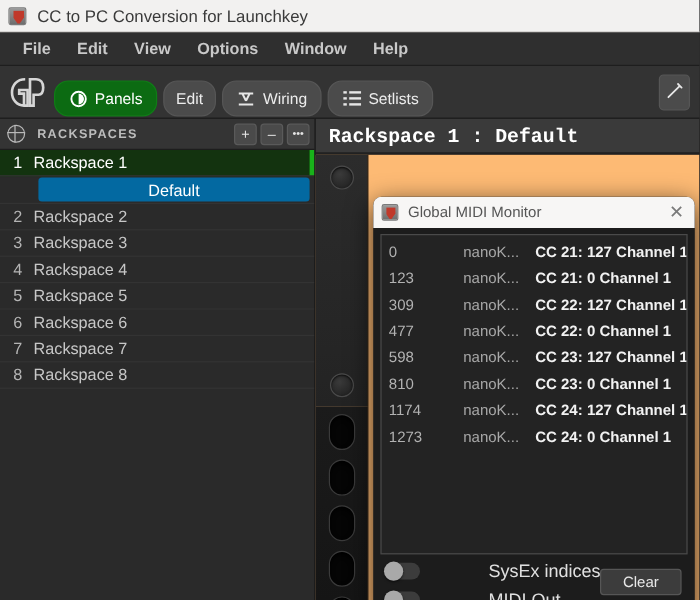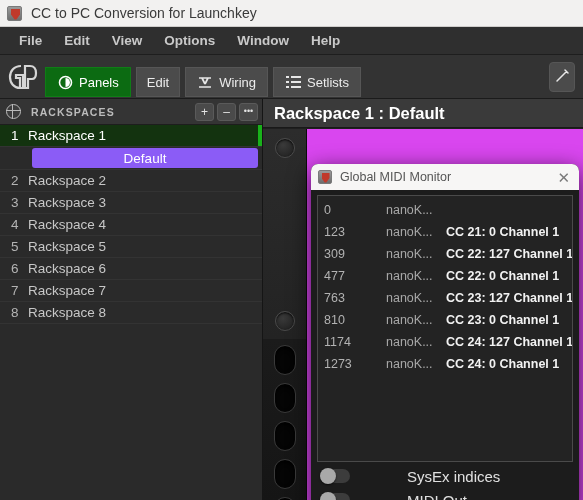--- a/index.html
+++ b/index.html
@@ -39,21 +39,21 @@
     color:#c9c9c9;font-size:13.5px;padding:3px 11px;cursor:default;font-weight:bold;
   }
 
   
   .toolbar{
     height:44px;background:#333333;display:flex;align-items:center;
     padding:0 8px;border-bottom:1px solid #1b1b1b;position:relative;
   }
   .logo{ width:30px;height:28px;margin-right:7px;flex:0 0 auto; }
   .tbtn{
-    height:30px;border-radius:0;background:#4b4b4b;color:#ececec;
+    height:30px;border-radius:12px;background:#4b4b4b;color:#ececec;
     display:flex;align-items:center;gap:6px;padding:0 11px;
     font-size:13px;margin-right:5px;cursor:default;
     border:1px solid #565656;
     margin-top:11px;
   }
   .tbtn.active{ background:#0c6b12;border-color:#0f7d16;color:#ffffff; }
   .tbtn.plain{ padding:0 10px; }
   .tbtn .ico{ display:flex;align-items:center;justify-content:center;width:16px;height:16px; }
   .tool-right{
     position:absolute;right:8px;top:7px;width:26px;height:30px;
@@ -99,34 +99,34 @@
     border-bottom:1px solid #333333;position:relative;
     font-size:13.5px;color:#c7c7c7;padding-left:11px;cursor:default;
   }
   .rs-row .num{ width:17px;flex:0 0 auto;color:#b4b4b4; }
   .rs-row.selected{ background:#13330f;color:#ffffff; }
   .rs-row.selected .num{ color:#ffffff; }
   .rs-row.selected::after{
     content:"";position:absolute;right:0;top:0;bottom:0;width:4px;background:#19b21a;
   }
   .rs-variation{
-    height:20px;margin:1px 4px 1px 32px;border-radius:3px;background:#8b5cf6;
+    height:20px;margin:1px 4px 1px 32px;border-radius:3px;background:#0369a1;
     display:flex;align-items:center;justify-content:center;color:#ffffff;font-size:13.5px;
   }
   .var-wrap{ background:#2a2a2a;border-bottom:1px solid #333333;padding:0; }
 
   
   .rackarea{ flex:1 1 auto;background:#1f1f1f;position:relative;overflow:hidden; }
   .rack-head{
     height:29px;background:#3a3a3a;display:flex;align-items:center;
-    padding-left:11px;border-bottom:1px solid #191919;
+    padding-left:11px;border-bottom:1px solid #191919;font-family:Liberation Mono, monospace;
   }
   .rack-head .t{ font-size:16.5px;font-weight:bold;color:#ffffff; }
   .rack-body{
-    position:absolute;top:30px;left:0;right:0;bottom:0;background:#d946ef;
+    position:absolute;top:30px;left:0;right:0;bottom:0;background:#fdba74;
   }
   
   .rack-unit{
     position:absolute;left:0;top:0;width:44px;height:210px;
     background:linear-gradient(#2c2c2c,#232323);
     border-right:1px solid #0c0c0c;
   }
   .screw{
     position:absolute;left:12px;width:20px;height:20px;border-radius:50%;
     background:radial-gradient(circle at 40% 35%,#3a3a3a,#1d1d1d);
@@ -342,38 +342,39 @@
         <div class="dlg-title">
           <span class="dlg-icon"></span>
           <span class="t">Global MIDI Monitor</span>
           <span class="dlg-close">✕</span>
         </div>
 
         <div class="dlg-list">
           <div class="mrow">
             <span class="ts">0</span>
             <span class="src">nanoK...</span>
+            <span class="msg">CC 21: 127 Channel 1</span>
           </div>
           <div class="mrow">
             <span class="ts">123</span>
             <span class="src">nanoK...</span>
             <span class="msg">CC 21: 0 Channel 1</span>
           </div>
           <div class="mrow">
             <span class="ts">309</span>
             <span class="src">nanoK...</span>
             <span class="msg">CC 22: 127 Channel 1</span>
           </div>
           <div class="mrow">
             <span class="ts">477</span>
             <span class="src">nanoK...</span>
             <span class="msg">CC 22: 0 Channel 1</span>
           </div>
           <div class="mrow">
-            <span class="ts">763</span>
+            <span class="ts">598</span>
             <span class="src">nanoK...</span>
             <span class="msg">CC 23: 127 Channel 1</span>
           </div>
           <div class="mrow">
             <span class="ts">810</span>
             <span class="src">nanoK...</span>
             <span class="msg">CC 23: 0 Channel 1</span>
           </div>
           <div class="mrow">
             <span class="ts">1174</span>
@@ -391,17 +392,18 @@
           <div class="toggles">
             <div class="tg">
               <span class="switch"></span>
               <span class="lbl">SysEx indices</span>
             </div>
             <div class="tg">
               <span class="switch"></span>
               <span class="lbl">MIDI Out</span>
             </div>
           </div>
+          <div class="clear-btn">Clear</div>
         </div>
       </div>
     </div>
   </div>
 </div>
 
 </body></html>

